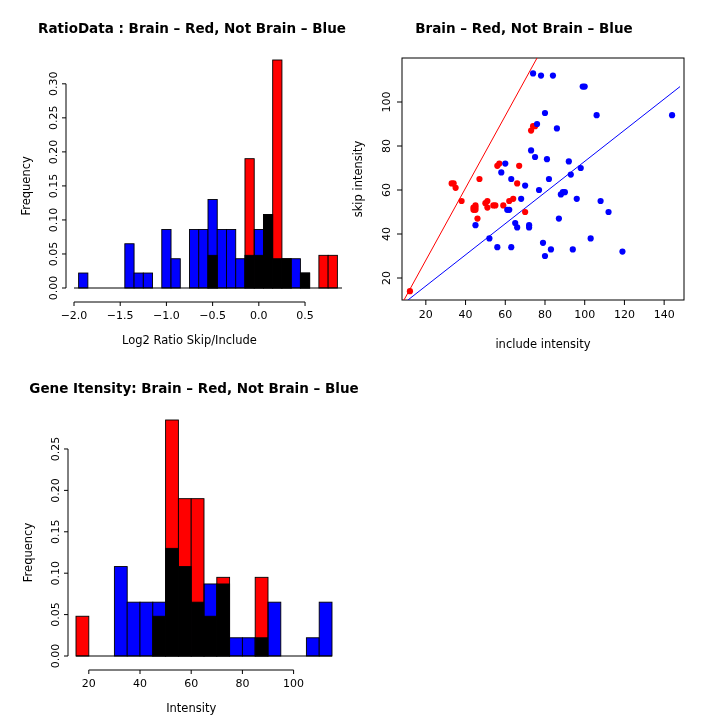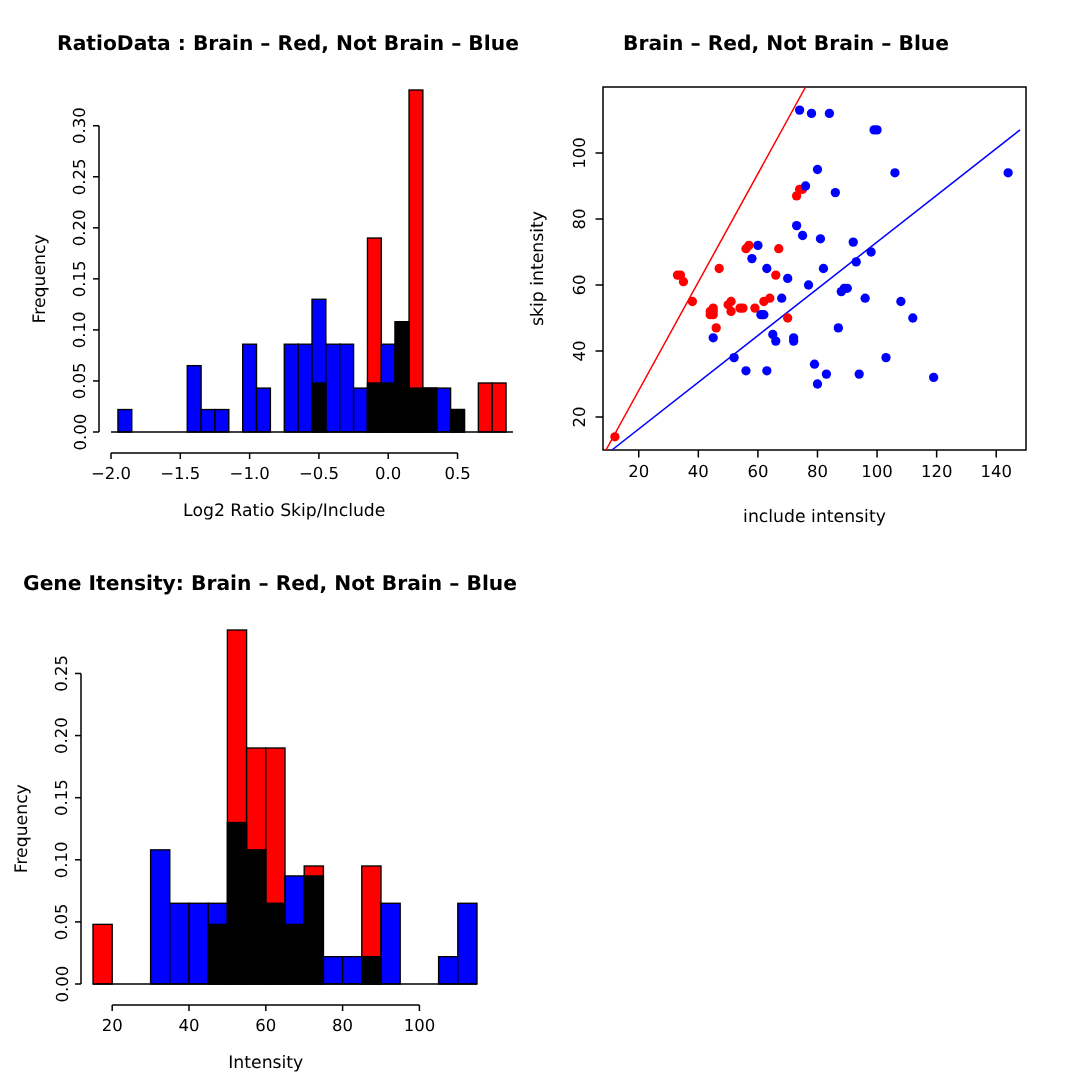--- a/index.html
+++ b/index.html
@@ -1,21 +1,21 @@
 <!DOCTYPE html>
 <html><head>
 <meta charset="utf-8">
 <style>
   html,body{margin:0;padding:0;background:#ffffff;}
   body{width:720px;height:720px;font-family:"DejaVu Sans",sans-serif;overflow:hidden;}
   #page{position:relative;width:720px;height:720px;}
   .panel{position:absolute;width:360px;height:360px;}
   .p-tl{left:0;top:0;margin-left:12px;}
   .p-tr{left:344px;top:0;}
-  .p-bl{left:0;top:360px;}
+  .p-bl{left:14px;top:360px;}
   .p-br{left:360px;top:360px;}
   svg{display:block;}
   text{font-family:"DejaVu Sans",sans-serif;fill:#000;}
   .ttl{font-size:13.5px;font-weight:bold;}
   .axlab{font-size:11.5px;}
   .tick{font-size:11px;}
 </style>
 </head>
 <body>
 

